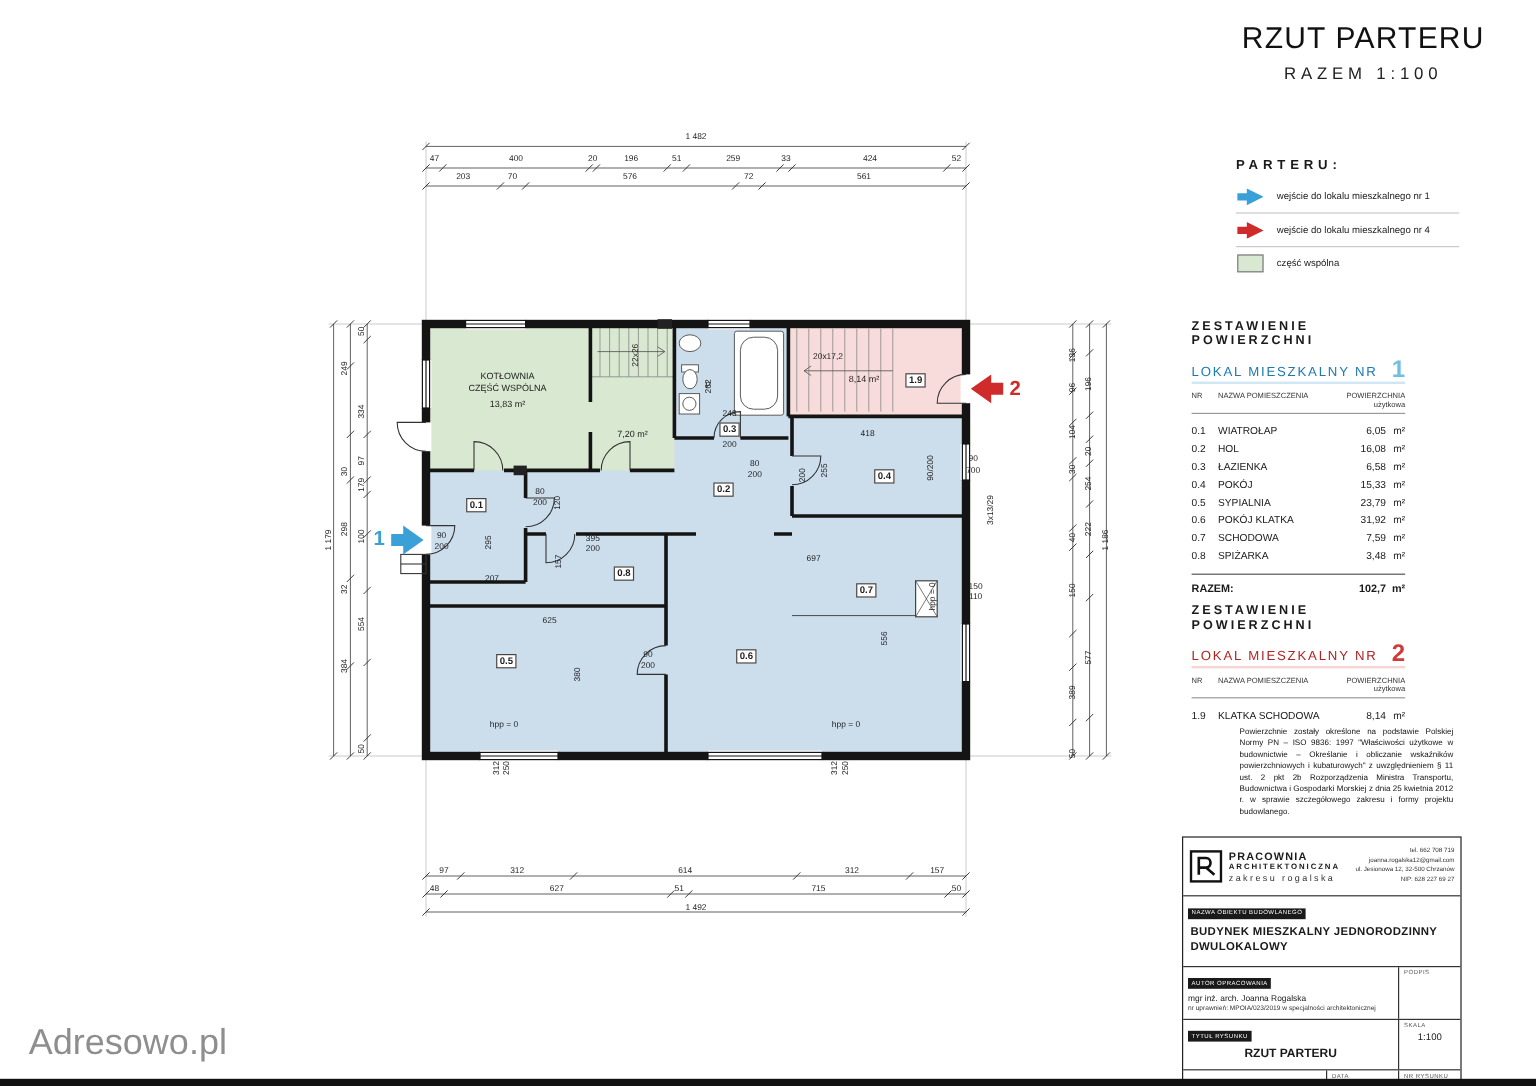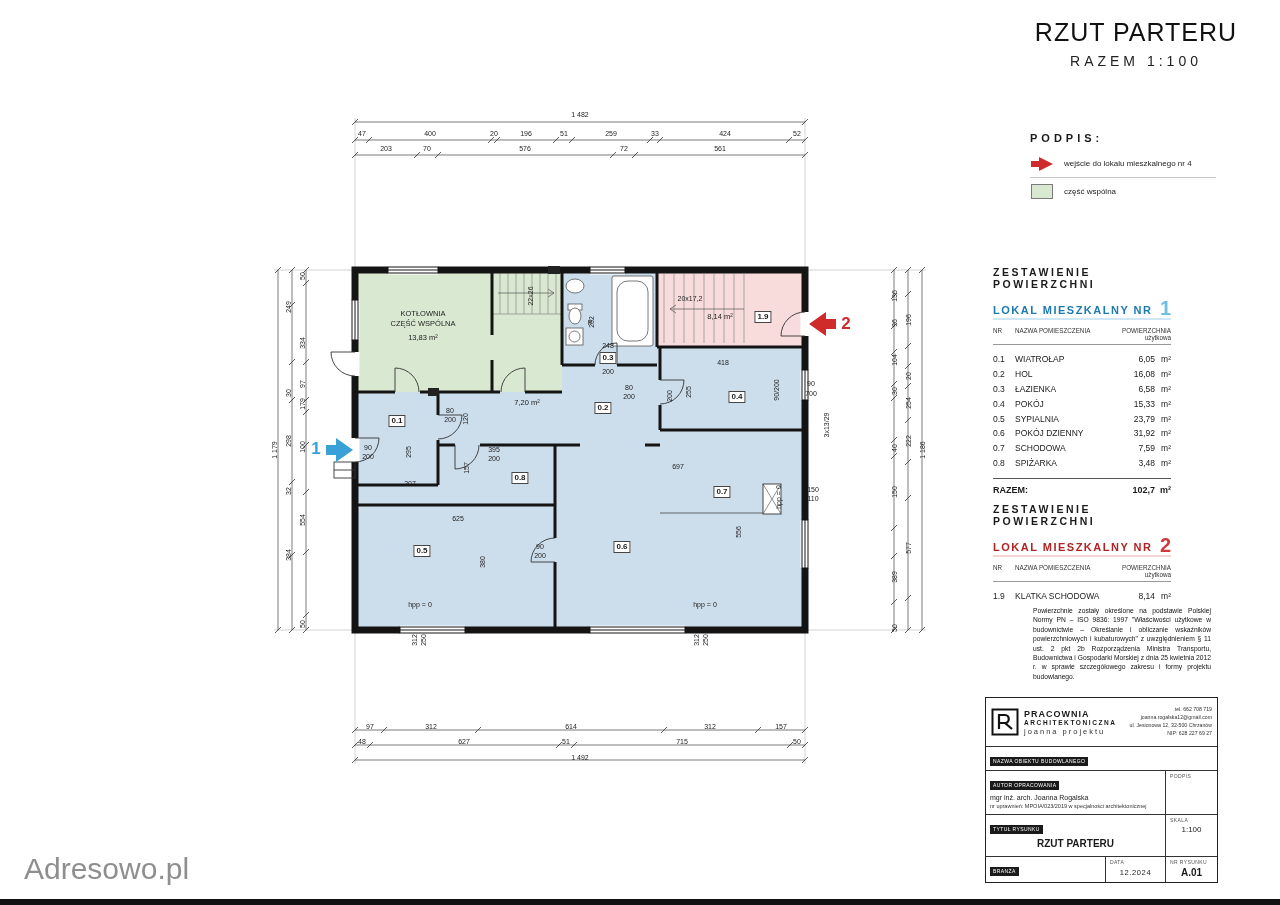--- a/index.html
+++ b/index.html
@@ -28,21 +28,21 @@
   #legend .lg-title{font-size:11px;font-weight:700;letter-spacing:4px;margin-bottom:6px}
   .legend-row{display:flex;align-items:center;gap:10px;height:27px;border-bottom:1px solid #c9c9c9}
   .legend-row:last-child{border-bottom:none}
   .legend-icon{width:24px;display:flex;justify-content:center;align-items:center}
   .legend-box{width:20px;height:13px;border:1px solid #7a7a7a;display:inline-block}
   .legend-label{font-size:8px;color:#222}
 
   .atable{position:absolute;left:993px;width:178px}
   .sec-title{font-size:10.5px;font-weight:700;letter-spacing:2.5px;margin-bottom:11px}
   .lokal{display:flex;align-items:flex-end;border-bottom:2px solid #ddd;padding-bottom:2px}
-  .lokal-title{font-size:11px;font-weight:700;letter-spacing:1.5px}
+  .lokal-title{font-size:11px;font-weight:400;letter-spacing:1.5px}
   .lokal-num{font-size:20px;font-weight:700;margin-left:auto;line-height:15px}
   .ahead{display:grid;grid-template-columns:22px 1fr auto;font-size:6.3px;color:#333;margin-top:7px;padding-bottom:3px;border-bottom:1px solid #999}
   .ahead .h-area{text-align:right}
   .arows{margin-top:7px}
   .arow{display:grid;grid-template-columns:22px 1fr 36px 16px;font-size:8.5px;padding:2.4px 0}
   .c-area{text-align:right}
   .c-unit{text-align:right}
   .atotal{display:grid;grid-template-columns:1fr 36px 16px;font-size:9px;font-weight:700;margin-top:8px;border-top:1px solid #555;padding-top:6px}
   .atotal .c-area,.atotal .c-unit{text-align:right}
 
@@ -402,21 +402,21 @@
       <span class="pl-dr" style="left: 154px; top: 540px;">312</span>
       <span class="pl-dr" style="left: 163px; top: 540px;">250</span>
       <span class="pl-dr" style="left: 436px; top: 540px;">312</span>
       <span class="pl-dr" style="left: 445px; top: 540px;">250</span>
       <span class="pl-dr" style="left: 270px; top: 196px;">22x26</span>
       <span class="pl-d" style="left: 430px; top: 198px;">20x17,2</span>
       <span class="pl-d" style="left: 330px; top: 222px;">P</span>
       <span class="pl-t" style="left: 163px; top: 213px;">KOTŁOWNIA</span>
       <span class="pl-t" style="left: 163px; top: 223px;">CZĘŚĆ WSPÓLNA</span>
       <span class="pl-t" style="left: 163px; top: 237px;">13,83 m²</span>
-      <span class="pl-t" style="left: 267px; top: 262px; margin-top: 40px;">7,20 m²</span>
+      <span class="pl-t" style="left: 267px; top: 262px;">7,20 m²</span>
       <span class="pl-t" style="left: 460px; top: 216px;">8,14 m²</span>
       <span class="pl-box" style="left: 137px; top: 321px;">0.1</span>
       <span class="pl-box" style="left: 343px; top: 308px;">0.2</span>
       <span class="pl-box" style="left: 348px; top: 258px;">0.3</span>
       <span class="pl-box" style="left: 477px; top: 297px;">0.4</span>
       <span class="pl-box" style="left: 162px; top: 451px;">0.5</span>
       <span class="pl-box" style="left: 362px; top: 447px;">0.6</span>
       <span class="pl-box" style="left: 462px; top: 392px;">0.7</span>
       <span class="pl-box" style="left: 260px; top: 378px;">0.8</span>
       <span class="pl-box" style="left: 503px; top: 217px;">1.9</span>
@@ -424,22 +424,30 @@
   <span class="ent-num" id="ent-num-1" style="left:56px;top:349px">1</span>
   <span class="ent-num" id="ent-num-2" style="left:586px;top:224px">2</span>
 </div>
 
 <div id="header-title">
   <div class="t1">RZUT PARTERU</div>
   <div class="t2">RAZEM 1:100</div>
 </div>
 
 <div id="legend">
-  <div class="lg-title">PODPIS:</div>
+  <div class="lg-title">PARTERU:</div>
   <div id="legend-items">
+      <div class="legend-row">
+        <span class="legend-icon">
+          <svg width="22" height="14" viewBox="0 0 22 14">
+            <path d="M0,4 h8 V0 l14,7 -14,7 V10 H0 z" fill="#3aa0d8"></path>
+          </svg>
+        </span>
+        <span class="legend-label">wejście do lokalu mieszkalnego nr 1</span>
+      </div>
       <div class="legend-row">
         <span class="legend-icon">
           <svg width="22" height="14" viewBox="0 0 22 14">
             <path d="M0,4 h8 V0 l14,7 -14,7 V10 H0 z" fill="#cf2b2b"></path>
           </svg>
         </span>
         <span class="legend-label">wejście do lokalu mieszkalnego nr 4</span>
       </div>
       <div class="legend-row">
         <span class="legend-icon">
@@ -487,21 +495,21 @@
         <span class="c-unit">m²</span>
       </div>
       <div class="arow">
         <span class="c-nr">0.5</span>
         <span class="c-name">SYPIALNIA</span>
         <span class="c-area">23,79</span>
         <span class="c-unit">m²</span>
       </div>
       <div class="arow">
         <span class="c-nr">0.6</span>
-        <span class="c-name">POKÓJ DZIENNY</span>
+        <span class="c-name">POKÓJ KLATKA</span>
         <span class="c-area">31,92</span>
         <span class="c-unit">m²</span>
       </div>
       <div class="arow">
         <span class="c-nr">0.7</span>
         <span class="c-name">SCHODOWA</span>
         <span class="c-area">7,59</span>
         <span class="c-unit">m²</span>
       </div>
       <div class="arow">
@@ -545,33 +553,34 @@
 <div id="titleblock">
   <div class="tb-logo-row">
     <div class="tb-logo">
       <svg width="28" height="28" viewBox="0 0 28 28">
         <rect x="1.5" y="1.5" width="25" height="25" fill="none" stroke="#111" stroke-width="2"></rect>
         <path d="M8,21 V7 h6 c5,0 5,8 0,8 h-6 m6,0 l7,6" fill="none" stroke="#111" stroke-width="2.2"></path>
       </svg>
       <div class="tb-studio">
         <div class="s1">PRACOWNIA</div>
         <div class="s2">ARCHITEKTONICZNA</div>
-        <div class="s3">joanna projektu</div>
+        <div class="s3">zakresu rogalska</div>
       </div>
     </div>
     <div class="tb-contact" id="tb-contact">
         <div>tel. 662 708 719</div>
         <div>joanna.rogalska12@gmail.com</div>
         <div>ul. Jesionowa 12, 32-500 Chrzanów</div>
         <div>NIP: 628 227 69 27</div>
       </div>
   </div>
   <div class="tb-row">
     <div class="cell">
       <span class="tb-chip">NAZWA OBIEKTU BUDOWLANEGO</span>
+      <div class="tb-object">BUDYNEK MIESZKALNY JEDNORODZINNY DWULOKALOWY</div>
     </div>
   </div>
   <div class="tb-row tb-flex">
     <div class="cell grow">
       <span class="tb-chip">AUTOR OPRACOWANIA</span>
       <div class="tb-author">mgr inż. arch. Joanna Rogalska</div>
       <div class="tb-lic">nr uprawnień: MPOIA/023/2019 w specjalności architektonicznej</div>
     </div>
     <div class="cell w52 bl">
       <div class="tb-label">PODPIS</div>

